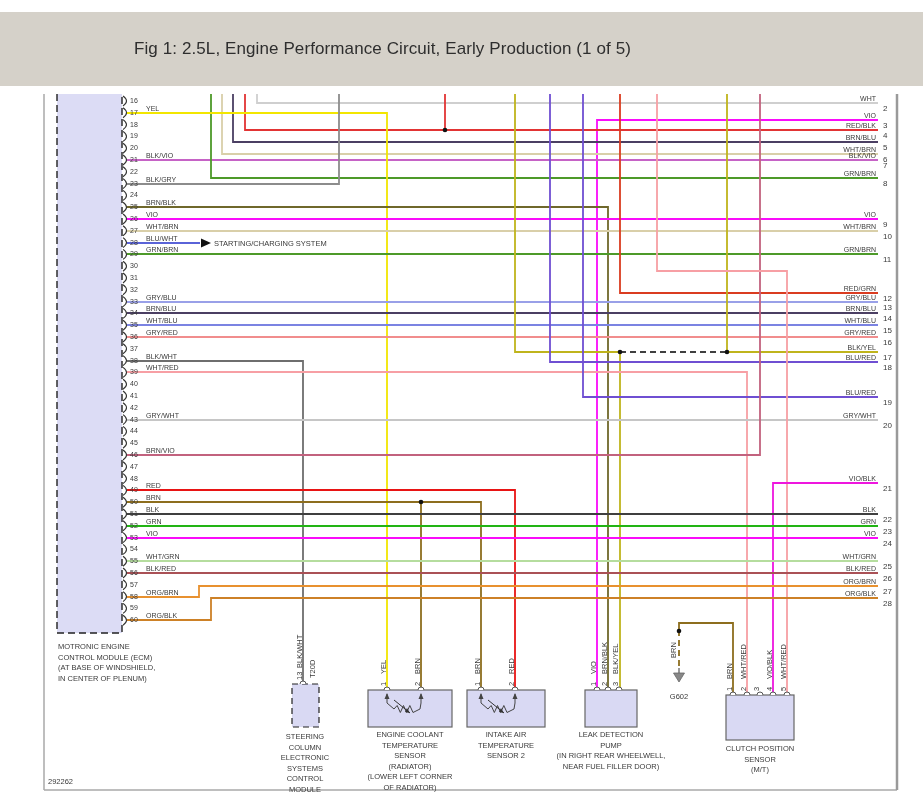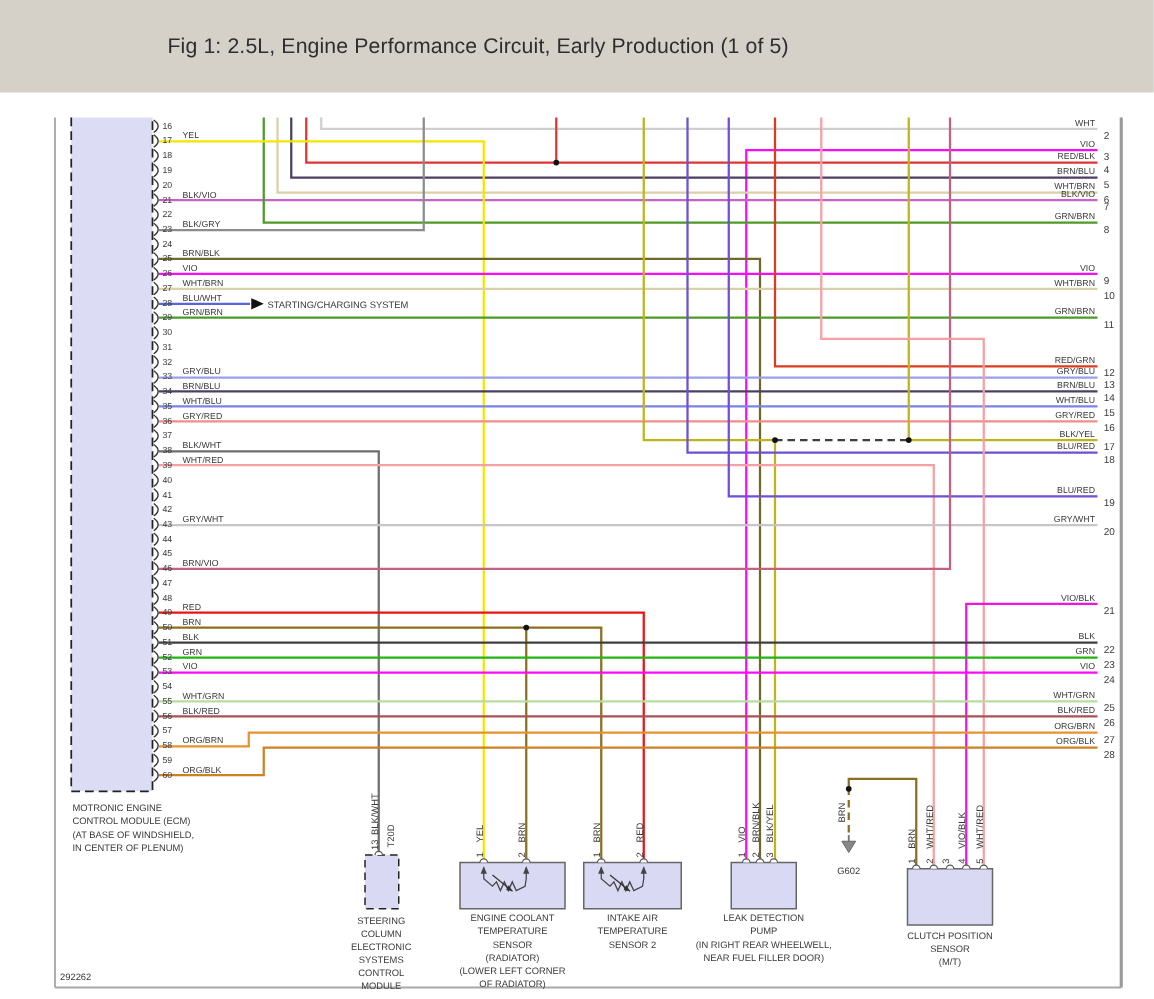--- a/index.html
+++ b/index.html
@@ -1,17 +1,17 @@
 <!DOCTYPE html>
 <html><head>
 <meta charset="utf-8">
 <style>
   html,body{margin:0;padding:0;background:#fff;width:923px;height:799px;overflow:hidden;
     font-family:"Liberation Sans",sans-serif;}
-  .titlebar{position:absolute;top:0;left:0;width:923px;height:74px;background:#d5d1c9;
+  .titlebar{position:absolute;top:12px;left:0;width:923px;height:74px;background:#d5d1c9;
     display:flex;align-items:center;}
   .titlebar .title{margin-left:134px;font-size:17px;color:#2e2e2e;letter-spacing:0.1px;}
   #diagram{position:absolute;top:0;left:0;}
   text{fill:#3a3a3a;}
 </style>
 </head>
 <body>
 
 <div class="titlebar">
   <span class="title">Fig 1: 2.5L, Engine Performance Circuit, Early Production (1 of 5)</span>

